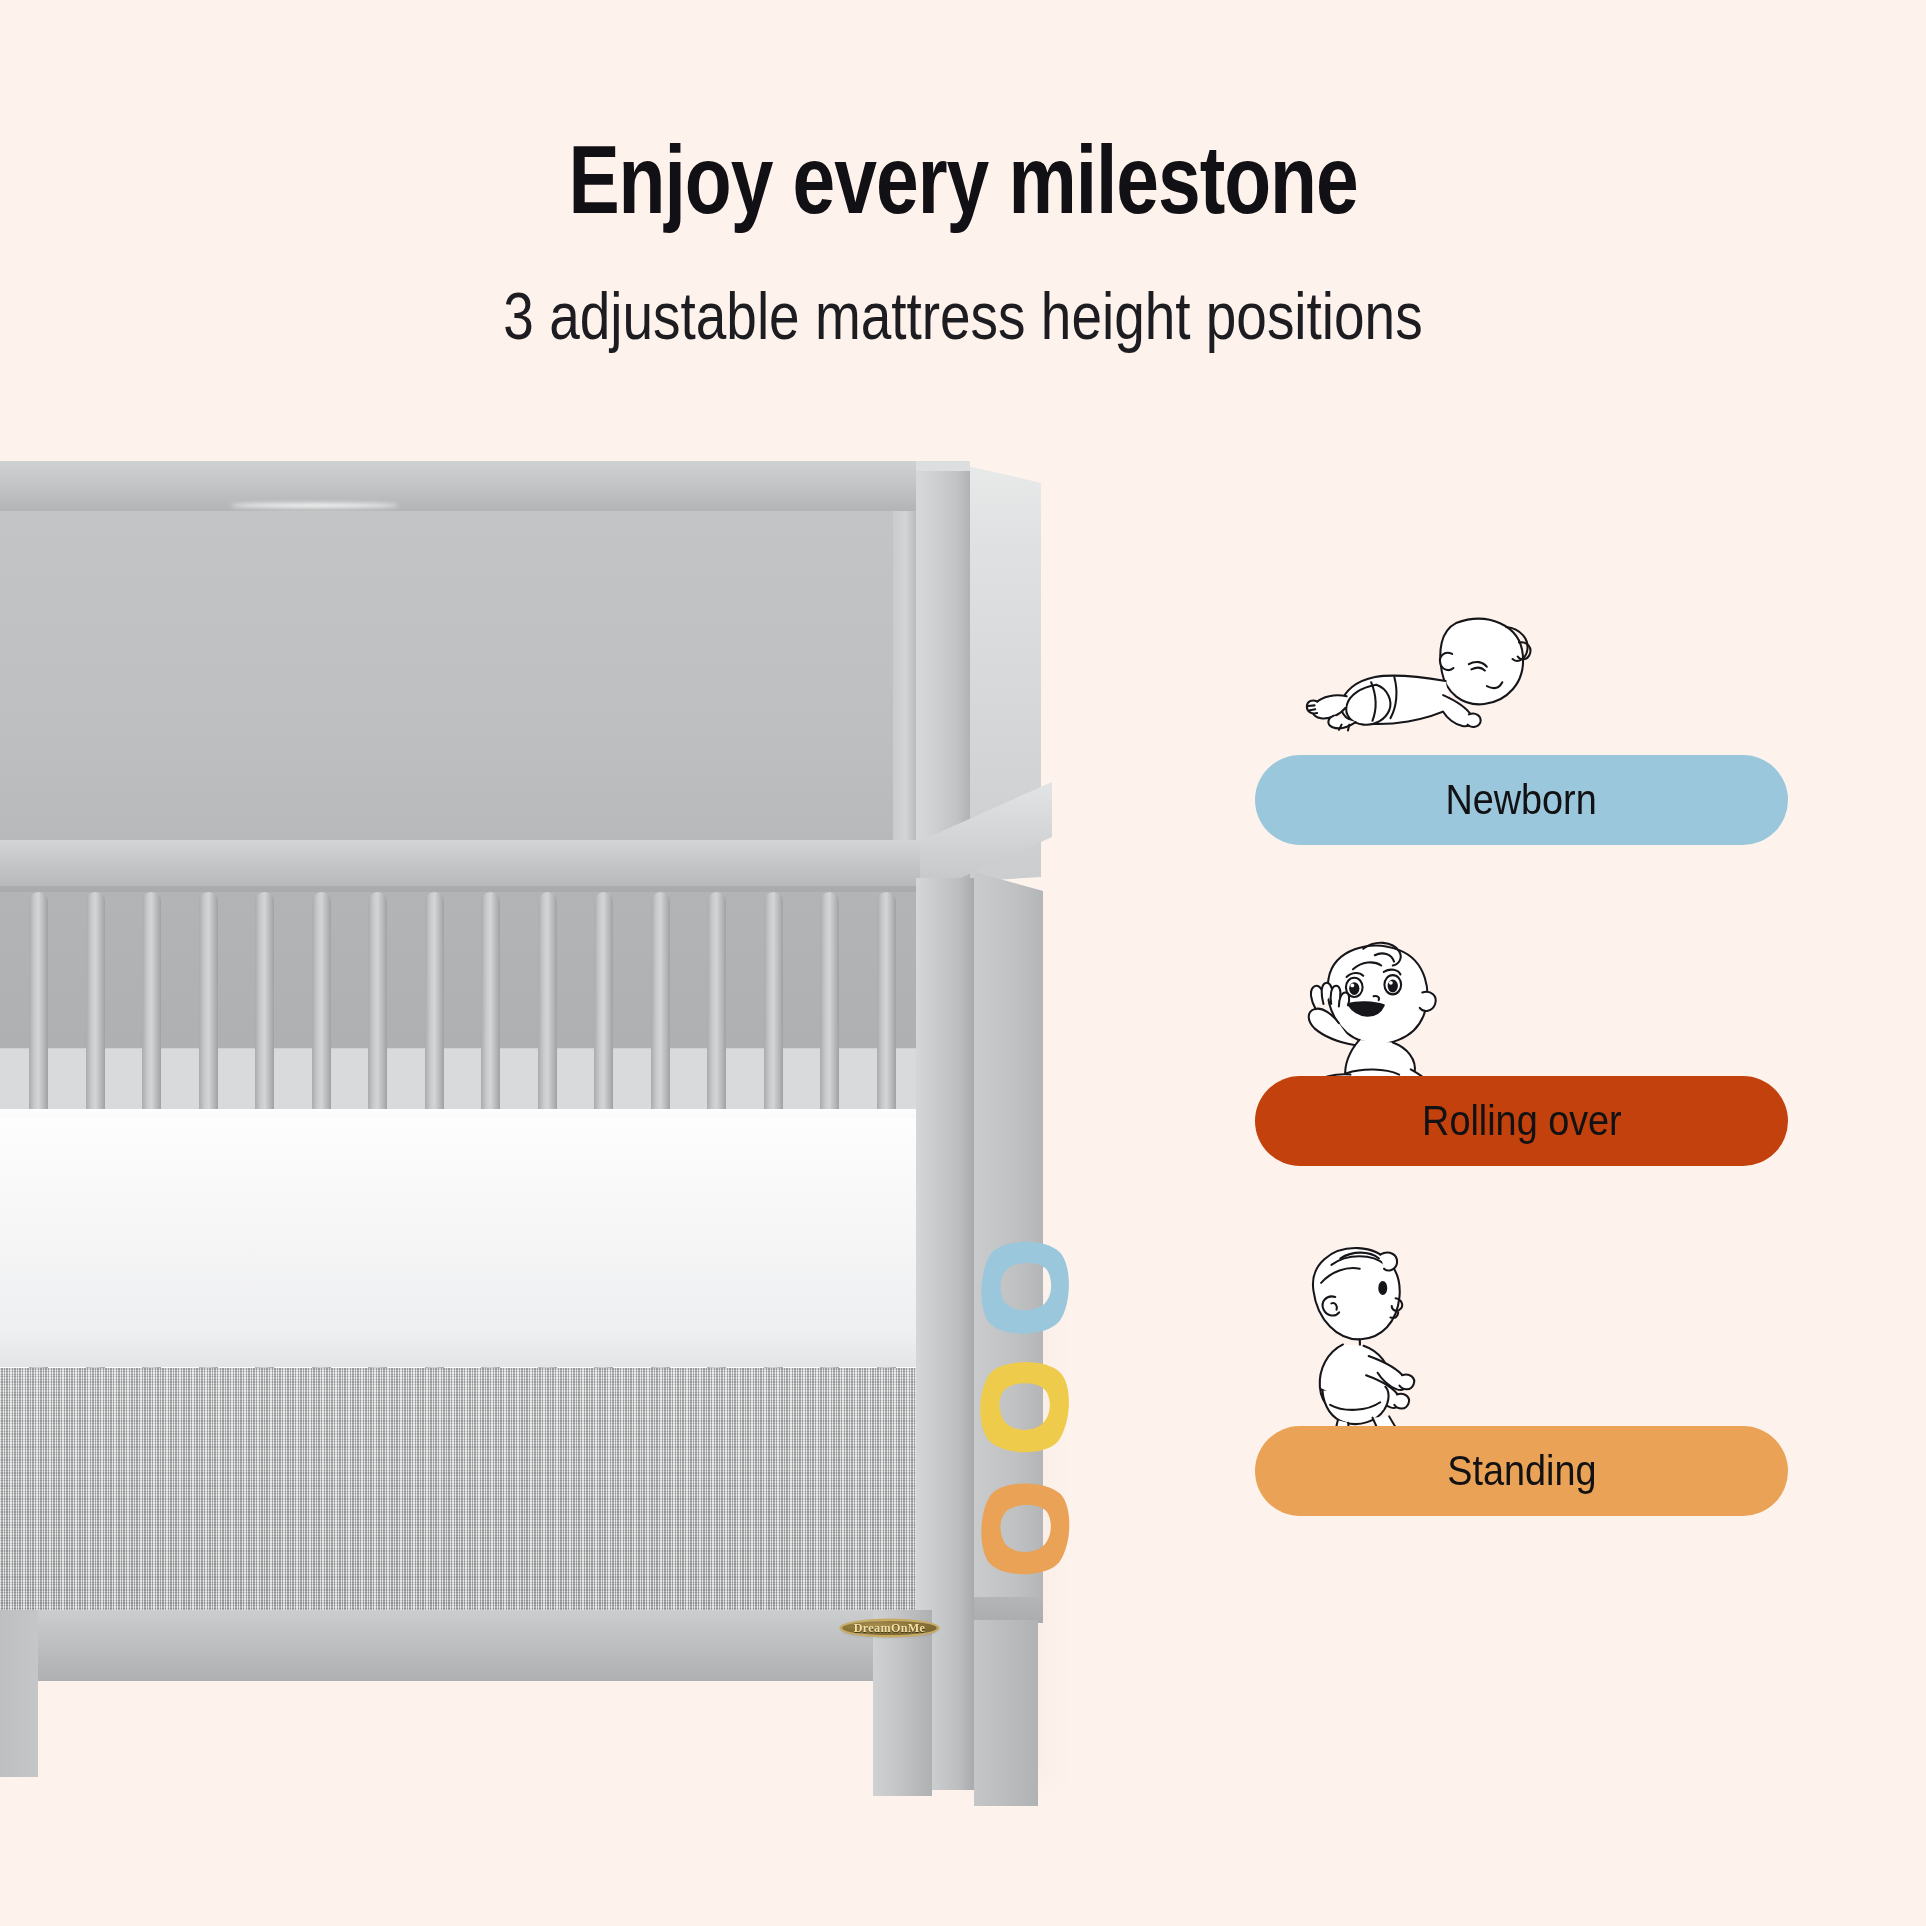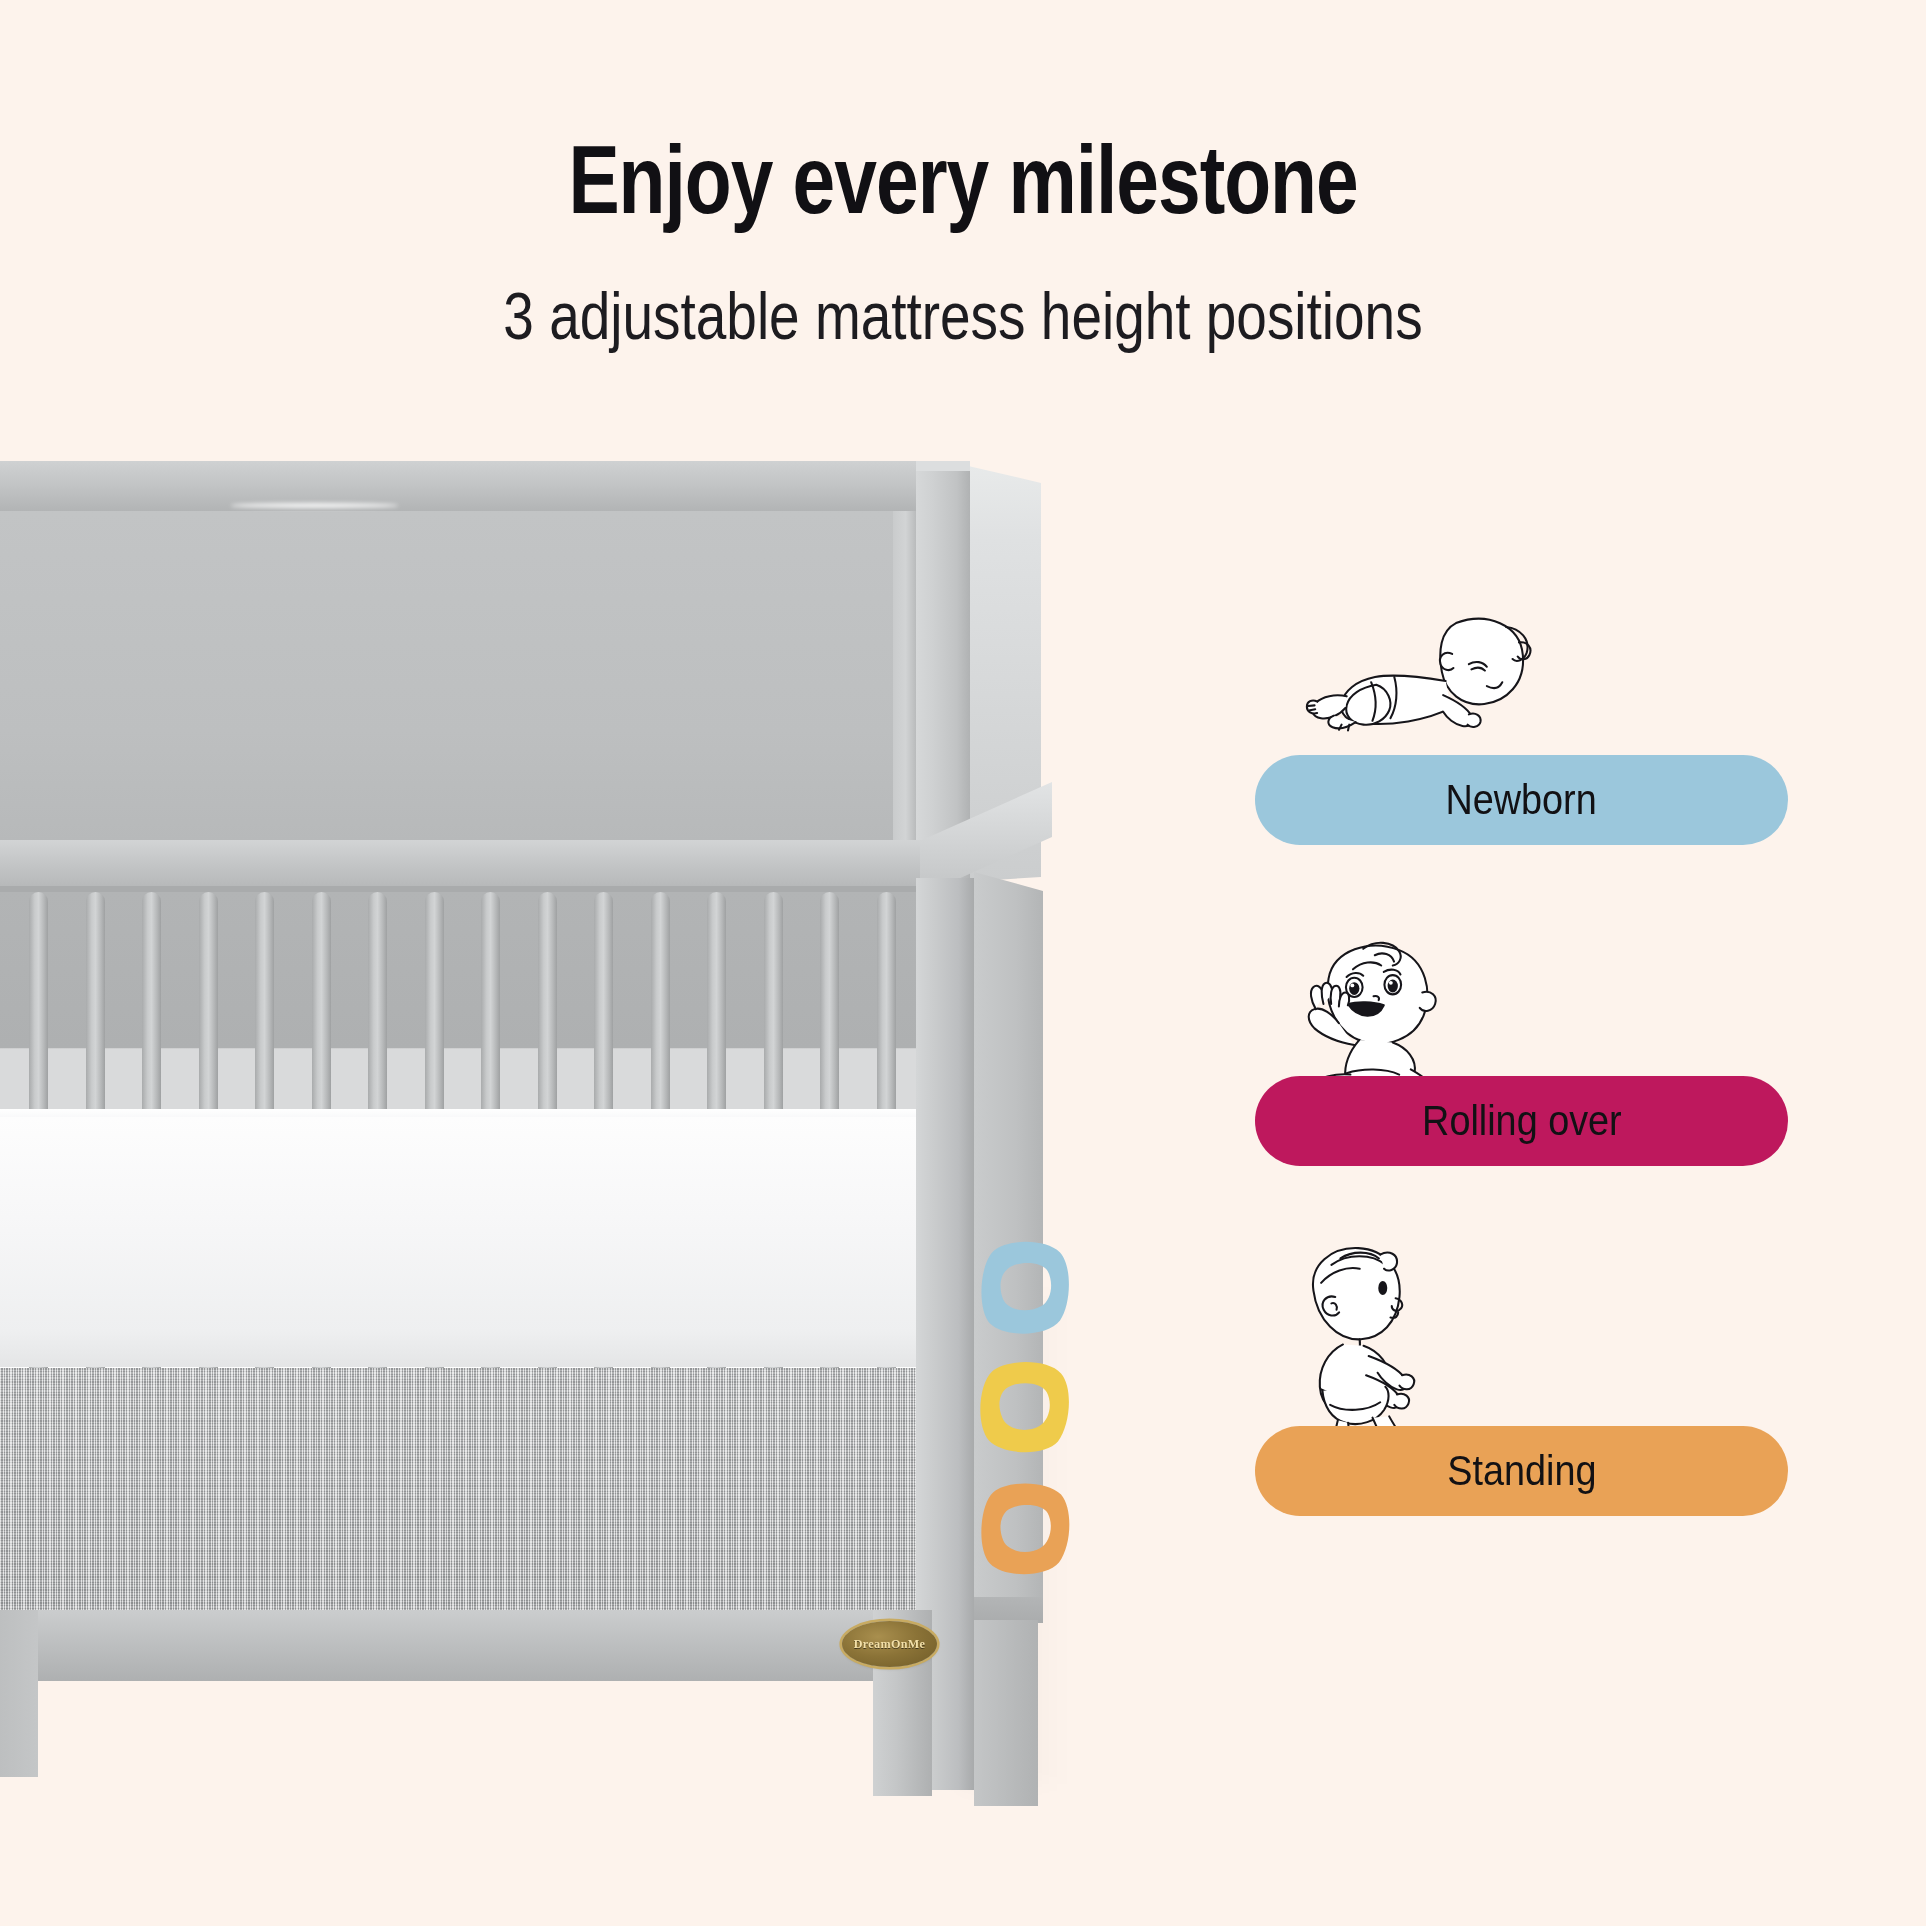--- a/index.html
+++ b/index.html
@@ -149,21 +149,21 @@
   }
   .crib-shadow{
     position:absolute;left:1002px;top:835px;width:103px;height:488px;
     background:linear-gradient(90deg,rgba(0,0,0,.06),rgba(0,0,0,0));
     filter:blur(10.3px);
   }
 
   
   .brand-badge{
     position:absolute;left:881px;top:1160px;
-    width:95px;height:46px;border-radius:50%;
+    width:95px;height:14px;border-radius:50%;
     background:radial-gradient(ellipse at 38% 34%, #a98f4e 0%, #8b7337 46%, #6f5b28 100%);
     box-shadow:0 0 0 2.6px #c8ab62, 0 1.3px 3.2px rgba(0,0,0,.35);
     display:flex;align-items:center;justify-content:center;
     overflow:hidden;
   }
   .brand-badge span{
     font-family:"Liberation Serif",serif;
     font-weight:700;font-size:12.2px;letter-spacing:0.3px;
     color:#f3e0a8;text-shadow:0 0.6px 0 rgba(0,0,0,.55);
     white-space:nowrap;
@@ -374,21 +374,21 @@
             <path d="M72 274 L63 278" fill="none"></path>
             <path d="M128 276 C120 286, 122 296, 134 298 C146 300, 158 292, 158 282"></path>
             <path d="M134 286 L128 294" fill="none"></path>
             <path d="M144 286 L142 296" fill="none"></path>
 
             <path d="M124 212 C148 204, 184 204, 206 214" fill="none"></path>
             <path d="M134 232 C156 224, 186 224, 204 232" fill="none"></path>
           </g>
         </svg>
       </div>
-      <div class="pill" style="top:395px;background:#be185d;text-align:right;">
+      <div class="pill" style="top:395px;background:#c2410c;text-align:right;">
         <span class="pill-label">Rolling over</span>
       </div>
     </div>
 
     <div class="milestone">
       <div class="baby" style="left:20.5px;top:562px;">
         <svg width="193" height="244" viewBox="0 0 300 380">
           <g fill="#fff" stroke="#16151a" stroke-width="3.2" stroke-linecap="round" stroke-linejoin="round">
 
             <path d="M58 74 C52 34, 86 6, 128 8 C170 10, 196 42, 192 84 C188 124, 164 148, 132 150

